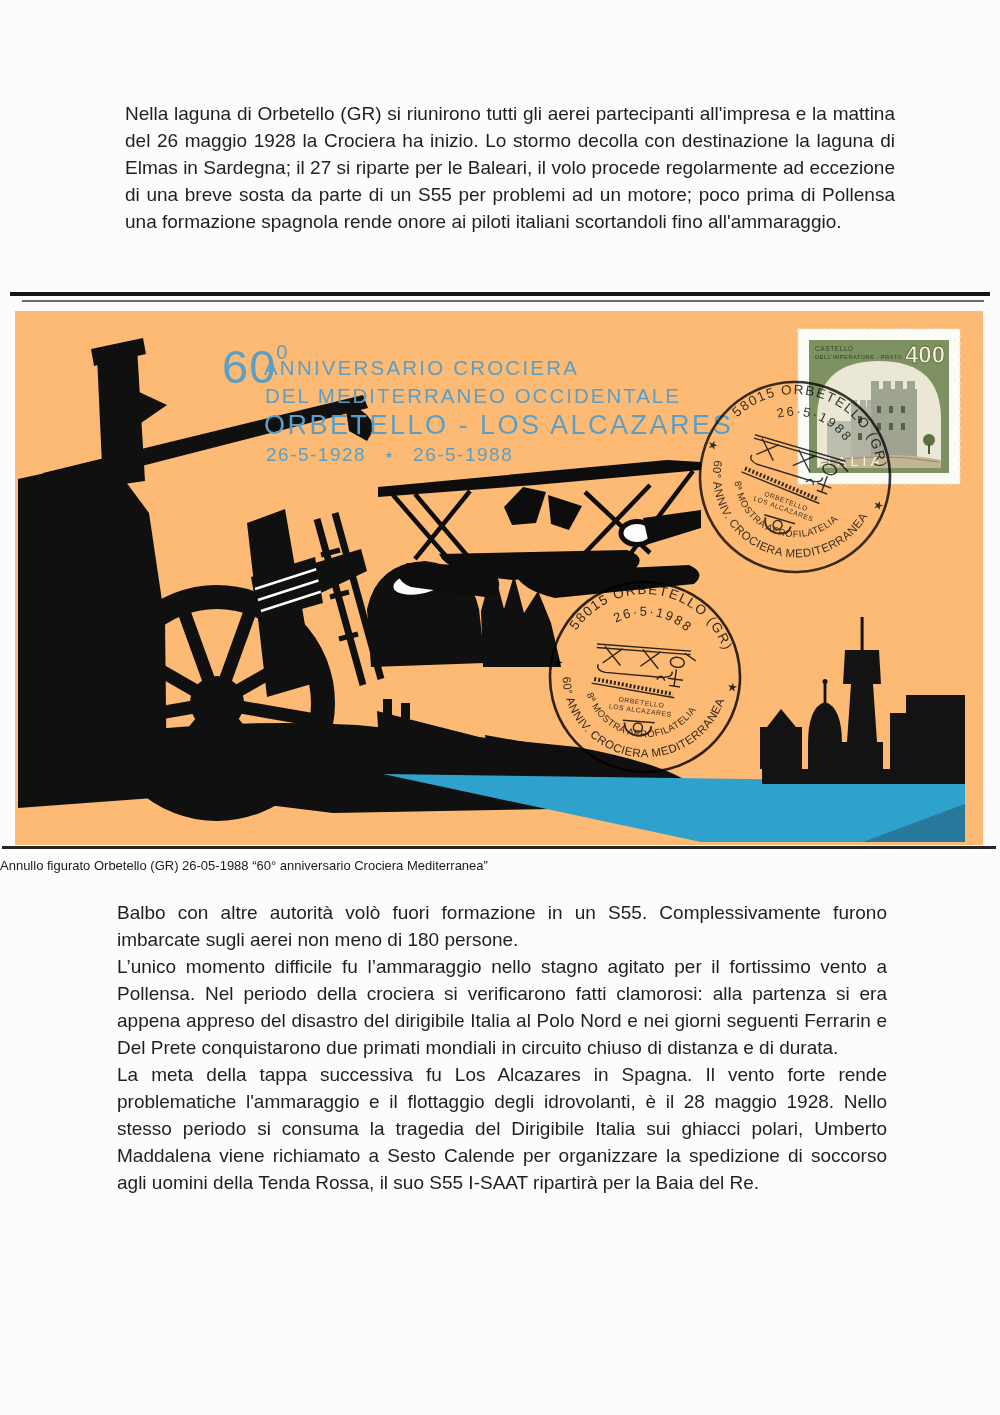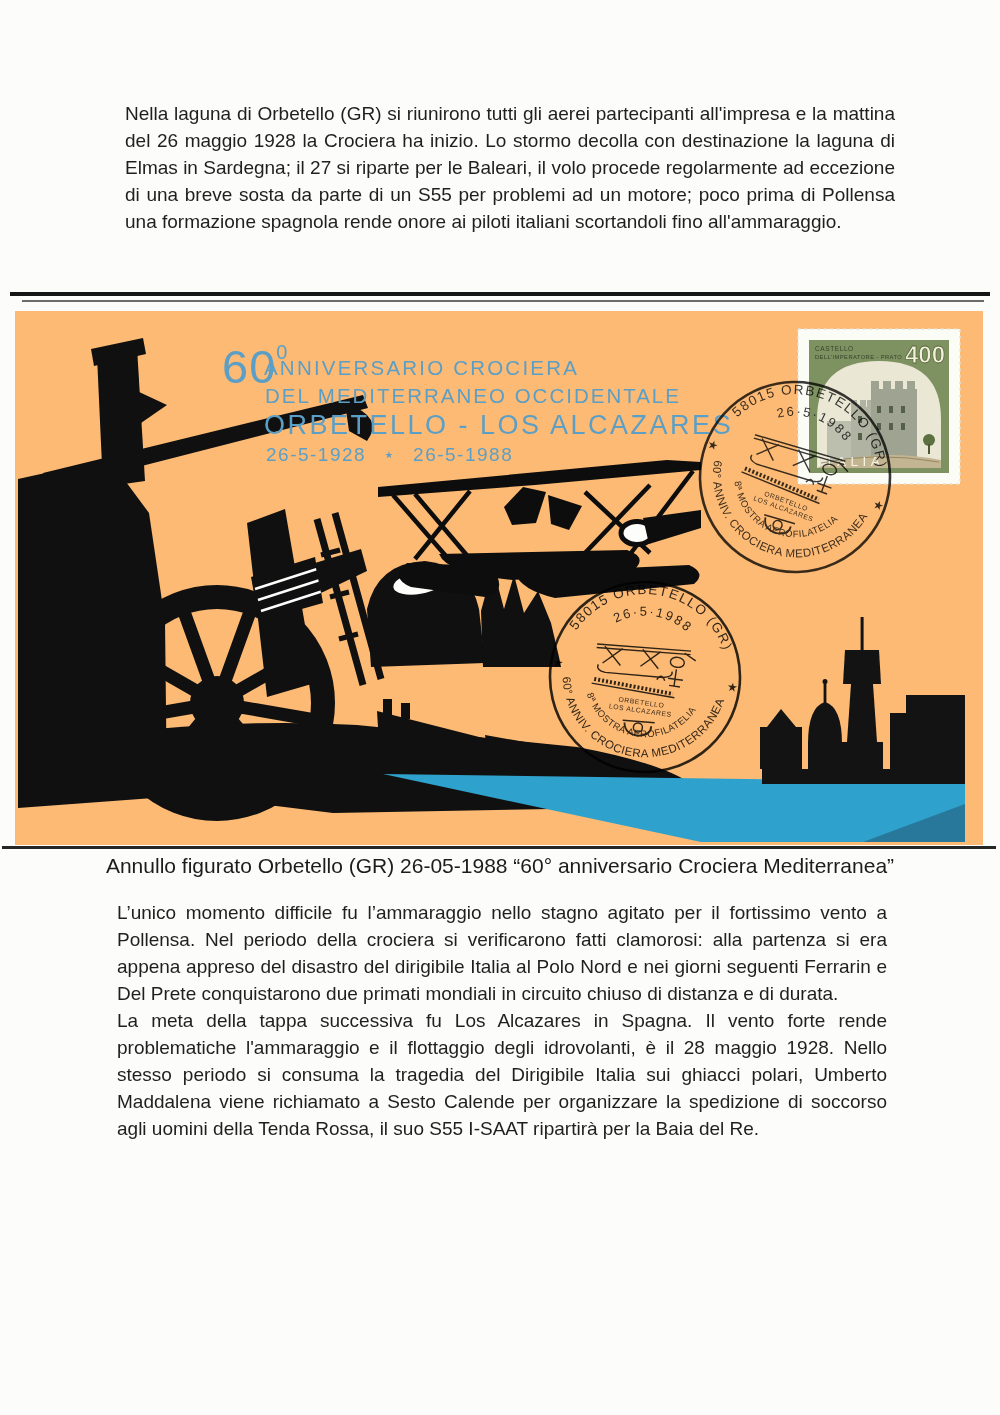--- a/index.html
+++ b/index.html
@@ -21,21 +21,21 @@
   .rule-b{left:22px;top:300px;width:962px;height:1.6px;background:#6e6a66;}
   .rule-c{left:2px;top:846px;width:994px;height:3px;background:#262626;}
   .cover{
     position:absolute;left:15px;top:311px;width:968px;height:534px;
     background:#fdba74;
     text-align:right;
   }
   .cover svg{display:block;width:968px;height:534px;font-family:"Liberation Sans", sans-serif;}
   .caption{
     position:absolute;left:0;top:854px;width:1000px;margin:0;
-    text-align:center;font-size:21px;line-height:24px;color:#1c1c1c;
+    text-align:left;font-size:13px;line-height:24px;color:#1c1c1c;
   }
   .body-block{position:absolute;left:117px;top:899px;width:770px;}
   .body-block p{margin:0;font-size:19px;line-height:27px;text-align:justify;text-align-last:left;}
   .blue{fill:#5b9fc6;}
   .pm-ink{fill:#1d1d1d;stroke:none;}
 </style>
 </head>
 <body>
 
 <div class="page">
@@ -191,17 +191,18 @@
       <use href="#pm" xlink:href="#pm" transform="translate(780 166) rotate(20)" opacity="0.88" style="mix-blend-mode:multiply"></use>
       <use href="#pm" xlink:href="#pm" transform="translate(630 366) rotate(8)" opacity="0.92" style="mix-blend-mode:multiply"></use>
     </svg>
   </div>
 
   <div class="rule rule-c"></div>
 
   <p class="caption">Annullo figurato Orbetello (GR) 26-05-1988 “60° anniversario Crociera Mediterranea”</p>
 
   <div class="body-block">
+    <p>Balbo con altre autorità volò fuori formazione in un S55. Complessivamente furono imbarcate sugli aerei non meno di 180 persone.</p>
     <p>L’unico momento difficile fu l’ammaraggio nello stagno agitato per il fortissimo vento a Pollensa. Nel periodo della crociera si verificarono fatti clamorosi: alla partenza si era appena appreso del disastro del dirigibile Italia al Polo Nord e nei giorni seguenti Ferrarin e Del Prete conquistarono due primati mondiali in circuito chiuso di distanza e di durata.</p>
     <p>La meta della tappa successiva fu Los Alcazares in Spagna. Il vento forte rende problematiche l'ammaraggio e il flottaggio degli idrovolanti, è il 28 maggio 1928. Nello stesso periodo si consuma la tragedia del Dirigibile Italia sui ghiacci polari, Umberto Maddalena viene richiamato a Sesto Calende per organizzare la spedizione di soccorso agli uomini della Tenda Rossa, il suo S55 I-SAAT ripartirà per la Baia del Re.</p>
   </div>
 
 </div>
 
 </body></html>

